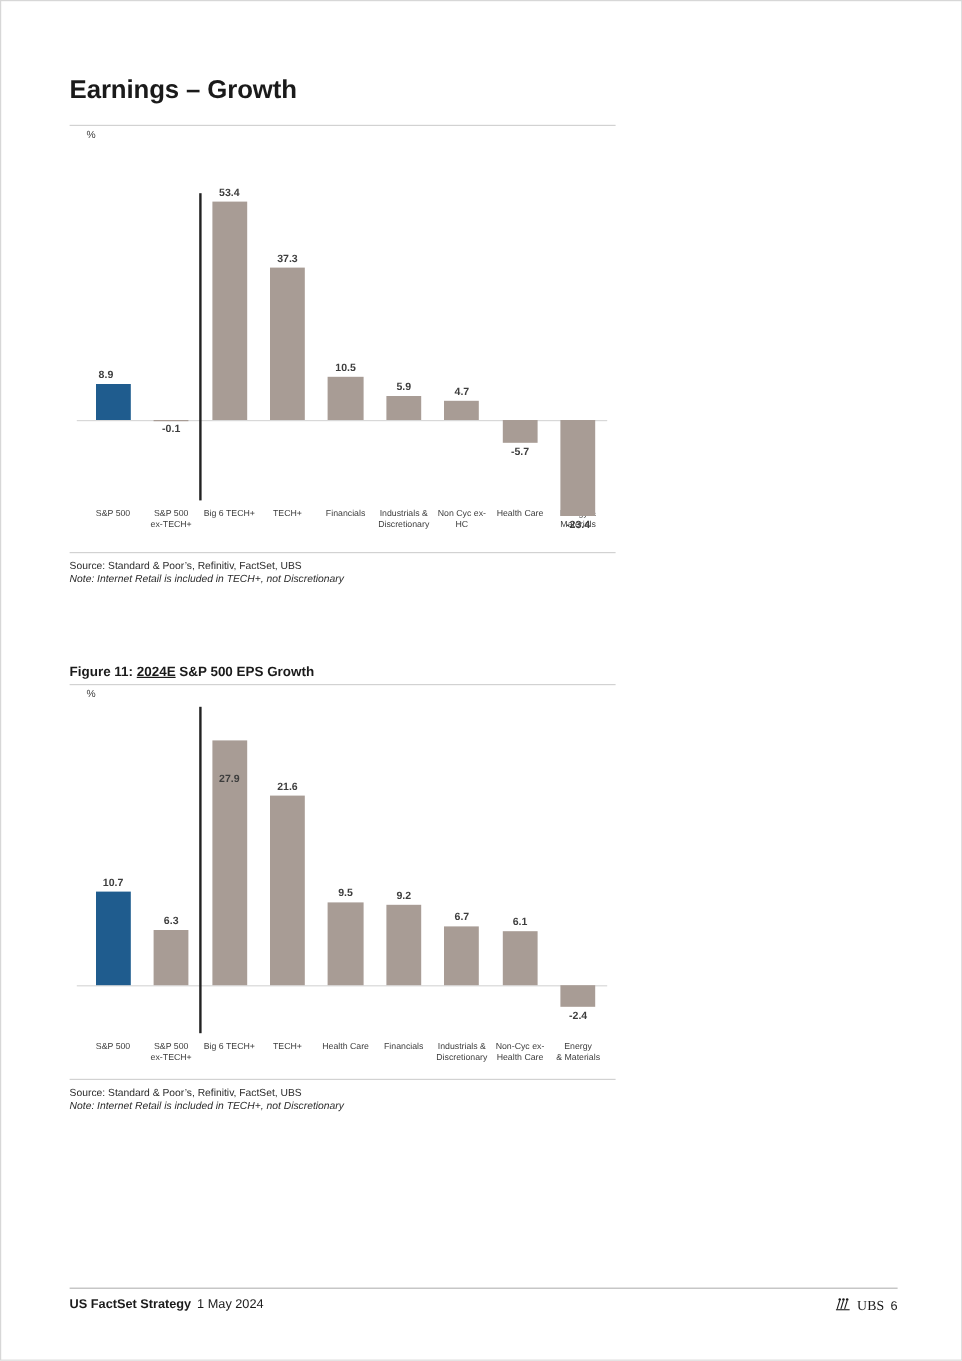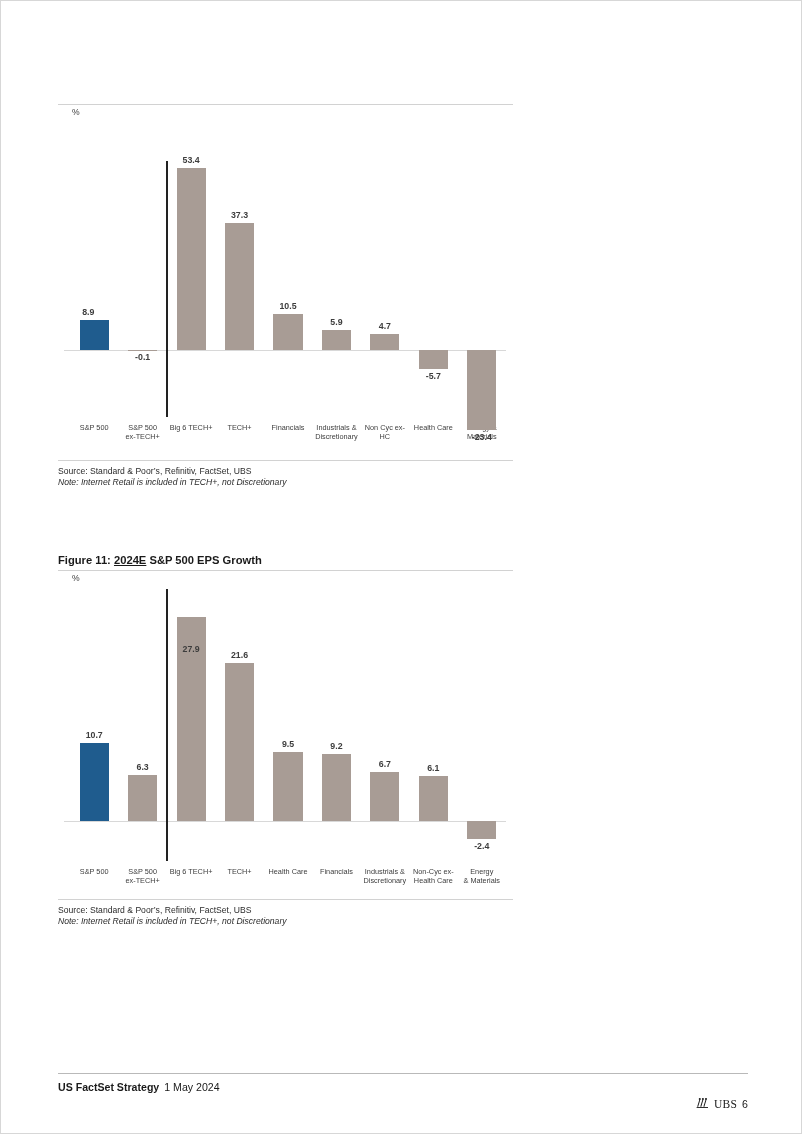--- a/index.html
+++ b/index.html
@@ -56,31 +56,32 @@
 
   .footer-rule{
     position:absolute;left:0;top:1072px;width:690px;border-bottom:1px solid #b9b9b9;
   }
   .footer{
     position:absolute;left:0;top:1080px;width:690px;font-size:10.6px;color:#1a1a1a;
   }
   .f-left{position:absolute;left:0;top:0;}
   .f-left b{font-weight:bold;}
   .f-left span.date{font-weight:normal;margin-left:5px;}
-  .f-right{position:absolute;right:0;top:0;display:flex;align-items:center;gap:5px;margin-top:16px;}
+  .f-right{position:absolute;right:0;top:0;display:flex;align-items:center;gap:5px;}
   .ubs-keys{display:inline-block;vertical-align:middle;}
   .ubs-word{font-family:"Liberation Serif",serif;font-size:11.5px;letter-spacing:.2px;}
   .pageno{font-size:10.6px;}
 </style>
 </head>
 <body>
 
 <div class="page">
   <div class="inner">
 
+    <div class="section-title">Earnings – Growth</div>
 
     <div class="fig-block" id="fig10-block" style="top:103px;">
       <div class="fig-rule"></div>
 
       <div class="chart" id="chart0" style="height:355px;">
         <div class="pct">%</div>
       <div class="zeroline" style="top: 245px;"></div>
           <div class="sep" style="left: 108.089px; top: 56px; height: 256px;"></div>
           <div class="xlabels" style="top: 318px;">
             <div class="xlabel" style="width: 58.1333px; left: 7.15556px; top: 0px;">

